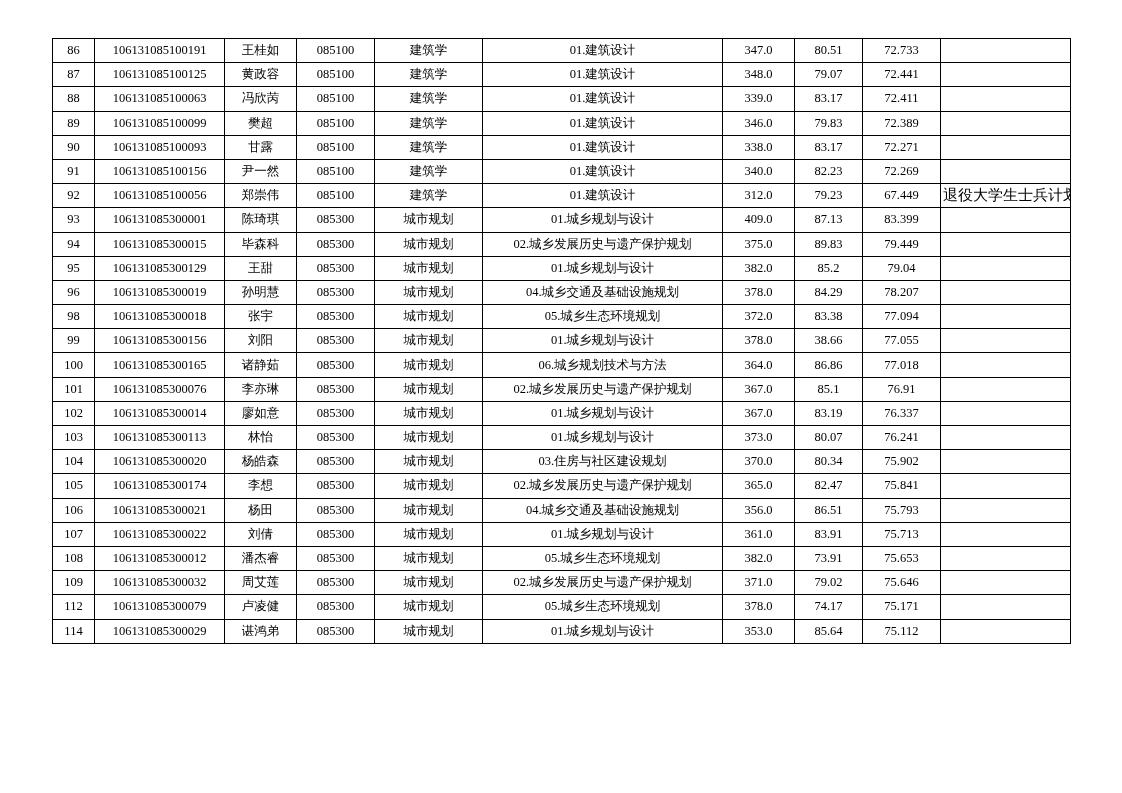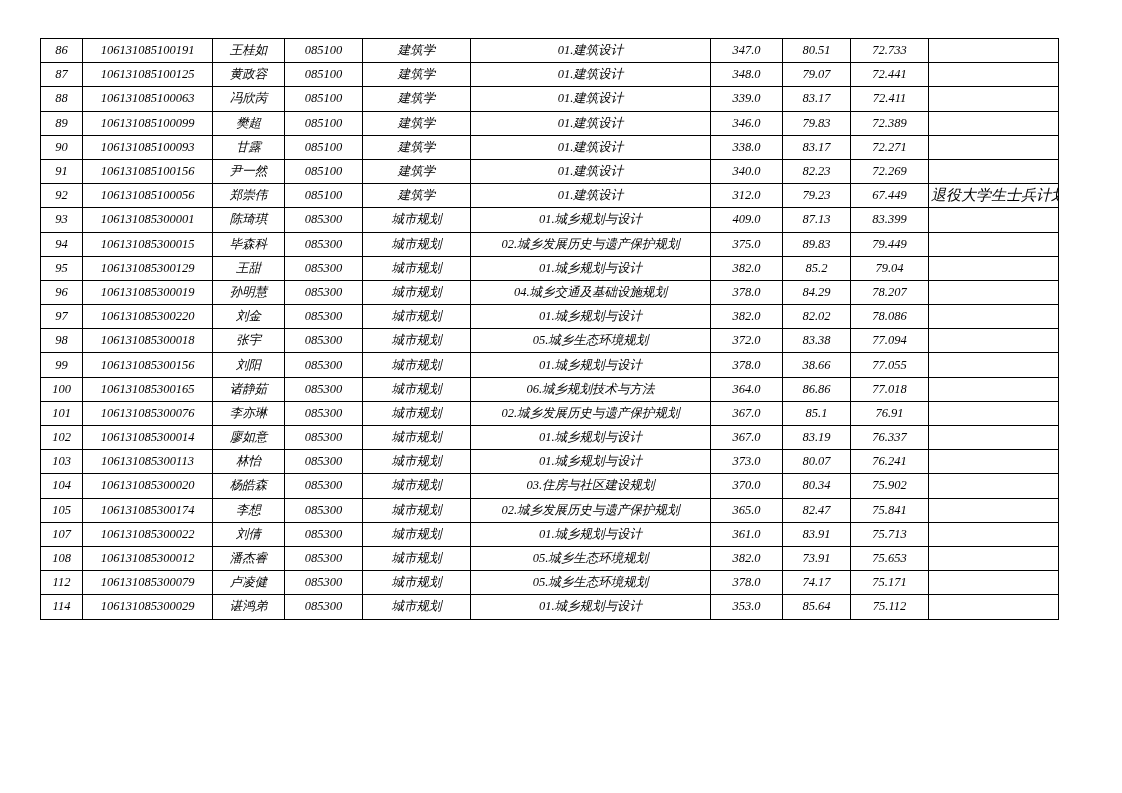--- a/index.html
+++ b/index.html
@@ -12,22 +12,21 @@
     height: 793px;
     font-family: "Liberation Serif", serif;
     color: #000000;
     overflow: hidden;
   }
   .page {
     position: relative;
     width: 1122px;
     height: 793px;
     box-sizing: border-box;
-    padding: 38px 52px 0 40px;
-    font-style: italic;
+    padding: 38px 52px 0 52px;
   }
   table.score-table {
     border-collapse: collapse;
     table-layout: fixed;
     width: 1018px;
     font-size: 12.5px;
   }
   table.score-table td {
     border: 1px solid #000000;
     height: 23.2px;
@@ -200,32 +199,20 @@
           <td class="cell-name">孙明慧</td>
           <td class="cell-major-code">085300</td>
           <td class="cell-major">城市规划</td>
           <td class="cell-direction">04.城乡交通及基础设施规划</td>
           <td class="cell-total">378.0</td>
           <td class="cell-score2">84.29</td>
           <td class="cell-final">78.207</td>
           <td class="cell-note"></td>
         </tr>
         <tr>
-          <td class="cell-index">97</td>
-          <td class="cell-id">106131085300220</td>
-          <td class="cell-name">刘金</td>
-          <td class="cell-major-code">085300</td>
-          <td class="cell-major">城市规划</td>
-          <td class="cell-direction">01.城乡规划与设计</td>
-          <td class="cell-total">382.0</td>
-          <td class="cell-score2">82.02</td>
-          <td class="cell-final">78.086</td>
-          <td class="cell-note"></td>
-        </tr>
-        <tr>
           <td class="cell-index">98</td>
           <td class="cell-id">106131085300018</td>
           <td class="cell-name">张宇</td>
           <td class="cell-major-code">085300</td>
           <td class="cell-major">城市规划</td>
           <td class="cell-direction">05.城乡生态环境规划</td>
           <td class="cell-total">372.0</td>
           <td class="cell-score2">83.38</td>
           <td class="cell-final">77.094</td>
           <td class="cell-note"></td>
@@ -308,20 +295,32 @@
           <td class="cell-name">李想</td>
           <td class="cell-major-code">085300</td>
           <td class="cell-major">城市规划</td>
           <td class="cell-direction">02.城乡发展历史与遗产保护规划</td>
           <td class="cell-total">365.0</td>
           <td class="cell-score2">82.47</td>
           <td class="cell-final">75.841</td>
           <td class="cell-note"></td>
         </tr>
         <tr>
+          <td class="cell-index">106</td>
+          <td class="cell-id">106131085300021</td>
+          <td class="cell-name">杨田</td>
+          <td class="cell-major-code">085300</td>
+          <td class="cell-major">城市规划</td>
+          <td class="cell-direction">04.城乡交通及基础设施规划</td>
+          <td class="cell-total">356.0</td>
+          <td class="cell-score2">86.51</td>
+          <td class="cell-final">75.793</td>
+          <td class="cell-note"></td>
+        </tr>
+        <tr>
           <td class="cell-index">107</td>
           <td class="cell-id">106131085300022</td>
           <td class="cell-name">刘倩</td>
           <td class="cell-major-code">085300</td>
           <td class="cell-major">城市规划</td>
           <td class="cell-direction">01.城乡规划与设计</td>
           <td class="cell-total">361.0</td>
           <td class="cell-score2">83.91</td>
           <td class="cell-final">75.713</td>
           <td class="cell-note"></td>
@@ -329,20 +328,32 @@
         <tr>
           <td class="cell-index">108</td>
           <td class="cell-id">106131085300012</td>
           <td class="cell-name">潘杰睿</td>
           <td class="cell-major-code">085300</td>
           <td class="cell-major">城市规划</td>
           <td class="cell-direction">05.城乡生态环境规划</td>
           <td class="cell-total">382.0</td>
           <td class="cell-score2">73.91</td>
           <td class="cell-final">75.653</td>
+          <td class="cell-note"></td>
+        </tr>
+        <tr>
+          <td class="cell-index">109</td>
+          <td class="cell-id">106131085300032</td>
+          <td class="cell-name">周艾莲</td>
+          <td class="cell-major-code">085300</td>
+          <td class="cell-major">城市规划</td>
+          <td class="cell-direction">02.城乡发展历史与遗产保护规划</td>
+          <td class="cell-total">371.0</td>
+          <td class="cell-score2">79.02</td>
+          <td class="cell-final">75.646</td>
           <td class="cell-note"></td>
         </tr>
         <tr>
           <td class="cell-index">112</td>
           <td class="cell-id">106131085300079</td>
           <td class="cell-name">卢凌健</td>
           <td class="cell-major-code">085300</td>
           <td class="cell-major">城市规划</td>
           <td class="cell-direction">05.城乡生态环境规划</td>
           <td class="cell-total">378.0</td>

